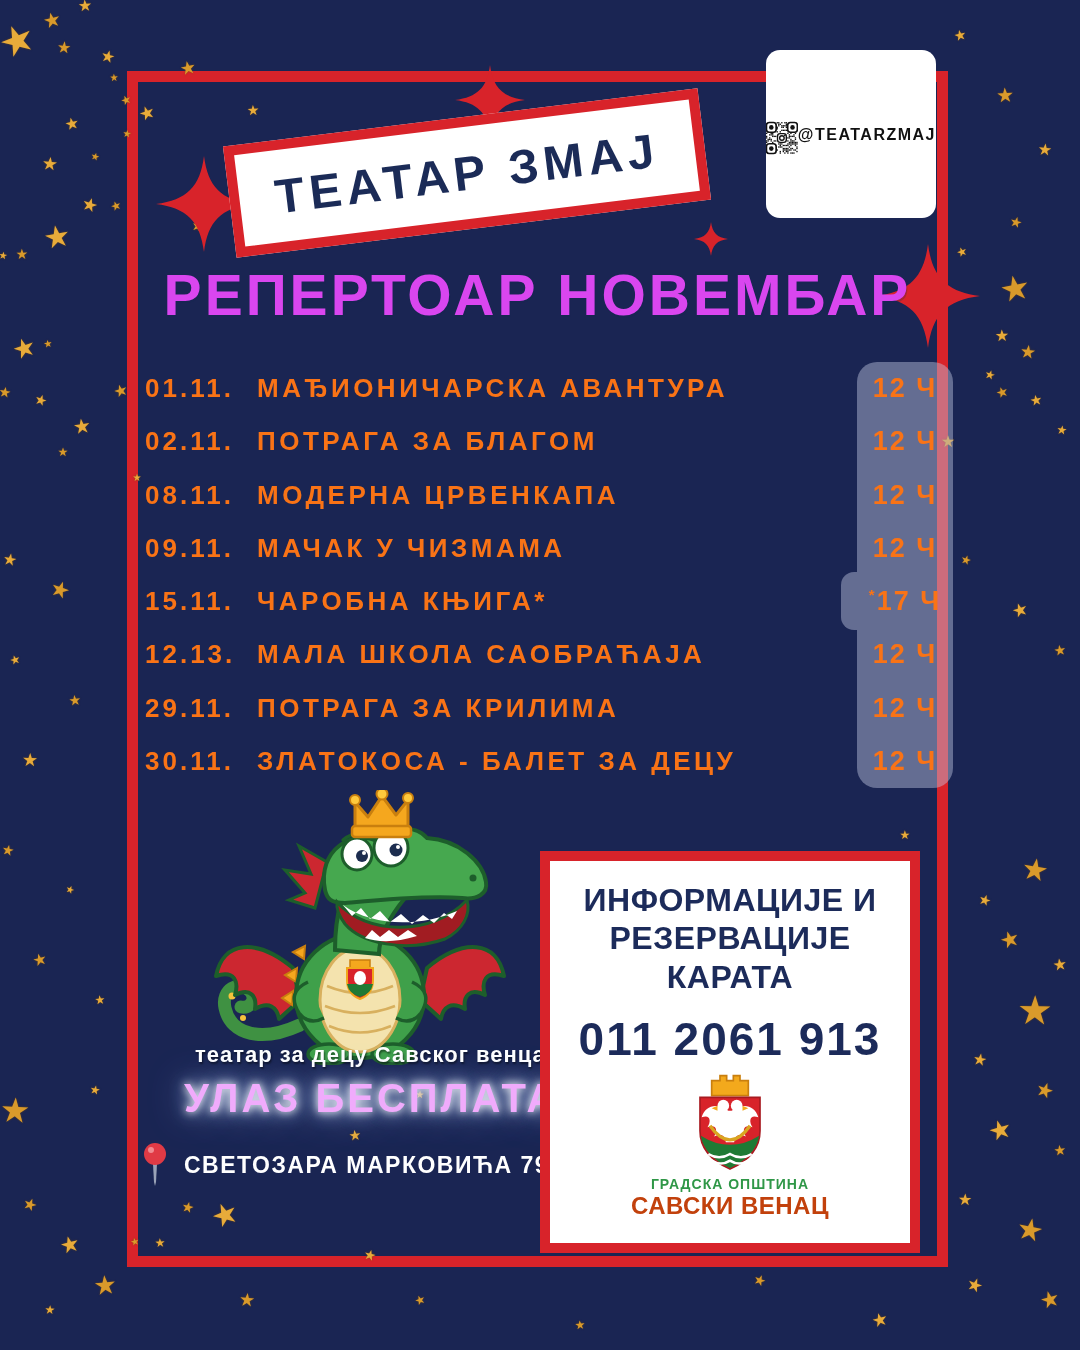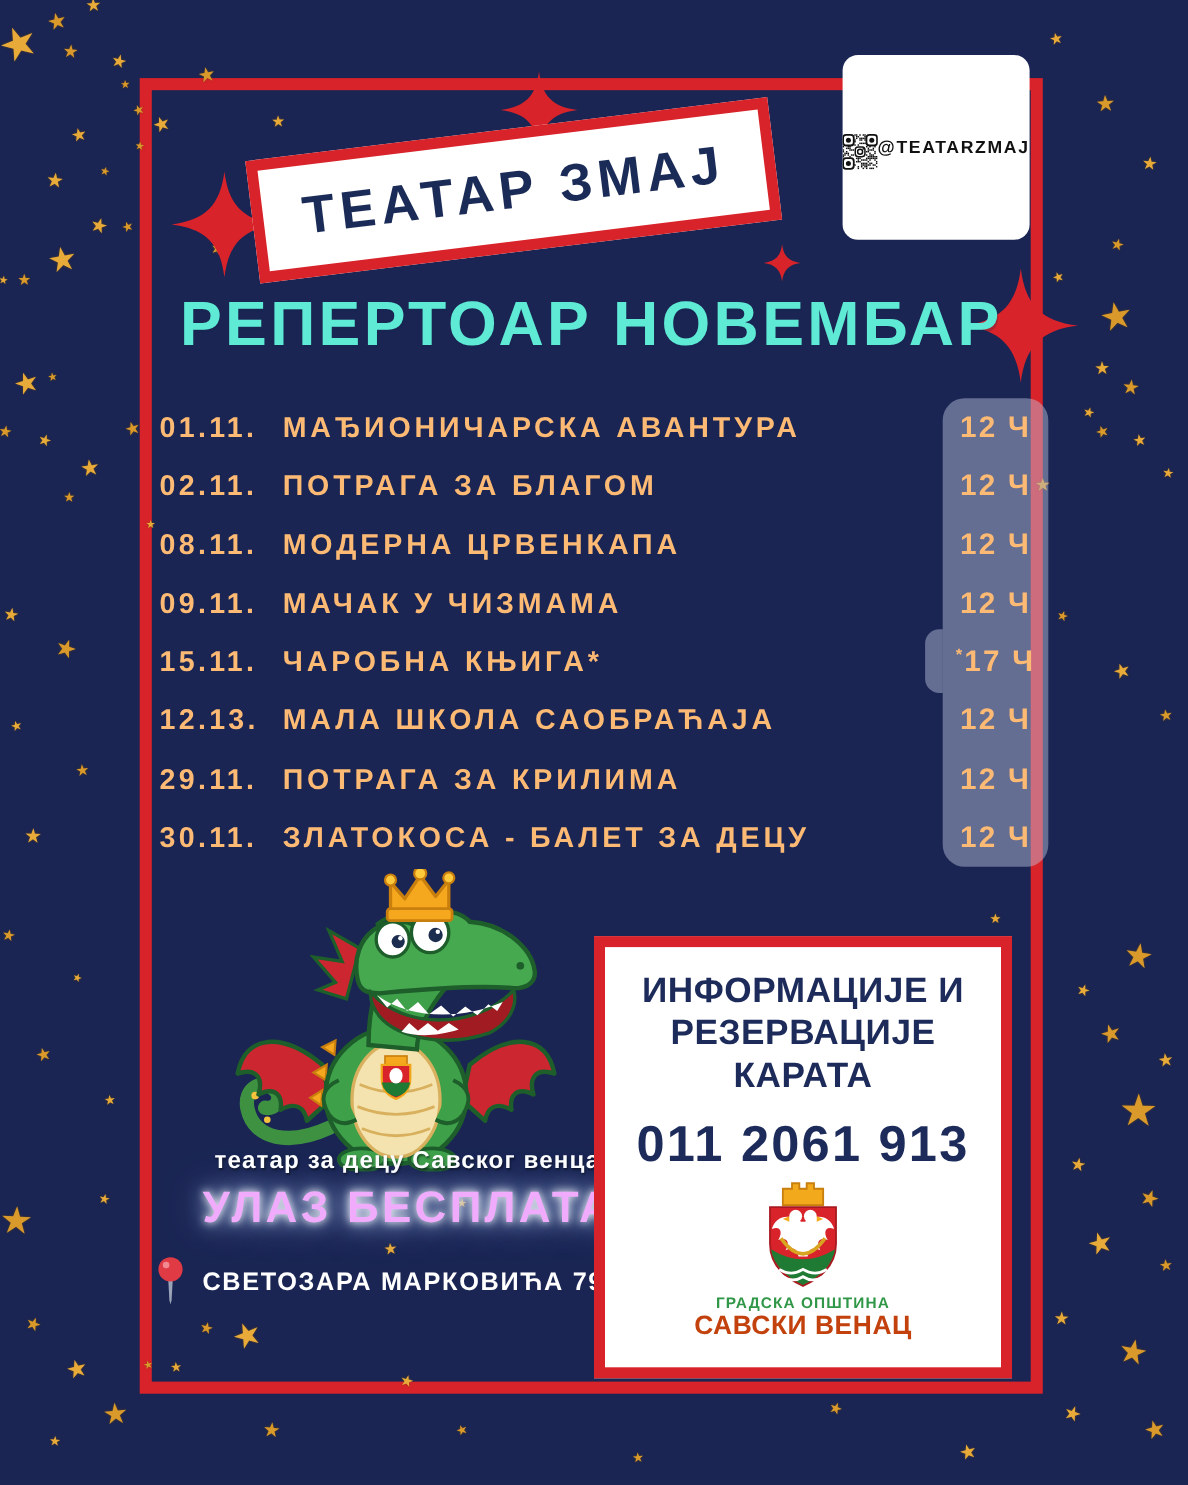--- a/index.html
+++ b/index.html
@@ -18,29 +18,29 @@
           border:10px solid #d8232a;transform:rotate(-7deg);display:flex;align-items:center;
           justify-content:center;z-index:5;}
   .banner-title{font-size:48px;font-weight:bold;color:#1b2b57;letter-spacing:5px;white-space:nowrap;}
   
   .qr-card{position:absolute;left:766px;top:50px;width:170px;height:168px;background:#ffffff;
            border-radius:14px;z-index:6;display:flex;flex-direction:row;align-items:center;}
   .qr-svg{margin-top:7px;}
   .qr-handle{font-size:16px;font-weight:bold;color:#111111;letter-spacing:1.5px;margin-top:1px;}
   
   .heading{position:absolute;left:127px;top:262px;width:821px;text-align:center;font-size:57px;
-           font-weight:bold;color:#5eead4;letter-spacing:3px;z-index:4;white-space:nowrap;
+           font-weight:bold;color:#d946ef;letter-spacing:3px;z-index:4;white-space:nowrap;
            text-shadow:1px 2px 0 rgba(18,38,80,.25);}
   
   .time-panel{position:absolute;left:857px;top:362px;width:96px;height:426px;
               background:rgba(190,198,224,.45);border-radius:20px;z-index:4;}
   .time-bump{position:absolute;left:841px;top:572px;width:16px;height:58px;
              background:rgba(190,198,224,.45);border-radius:13px 0 0 13px;z-index:4;}
   .schedule{position:absolute;left:145px;top:362px;width:808px;z-index:5;}
-  .row{position:relative;display:flex;align-items:center;height:53.25px;color:#fdba74;
+  .row{position:relative;display:flex;align-items:center;height:53.25px;color:#f97316;
        font-weight:bold;}
   .row .date{width:112px;font-size:26px;letter-spacing:3px;}
   .row .title{flex:1;font-size:26px;letter-spacing:3.5px;white-space:nowrap;}
   .row .time{position:absolute;right:0;width:96px;text-align:center;font-size:27px;letter-spacing:2px;}
   .row .time sup{font-size:15px;}
   
   .dragon{position:absolute;left:205px;top:790px;z-index:5;}
   .zmaj{position:absolute;left:205px;top:938px;width:310px;text-align:center;z-index:6;
         font-family:"DejaVu Serif",serif;font-weight:bold;font-size:86px;color:#df2127;
         letter-spacing:6px;text-shadow:2px 2px 0 #7c1014,4px 5px 6px rgba(0,0,0,.45);}

